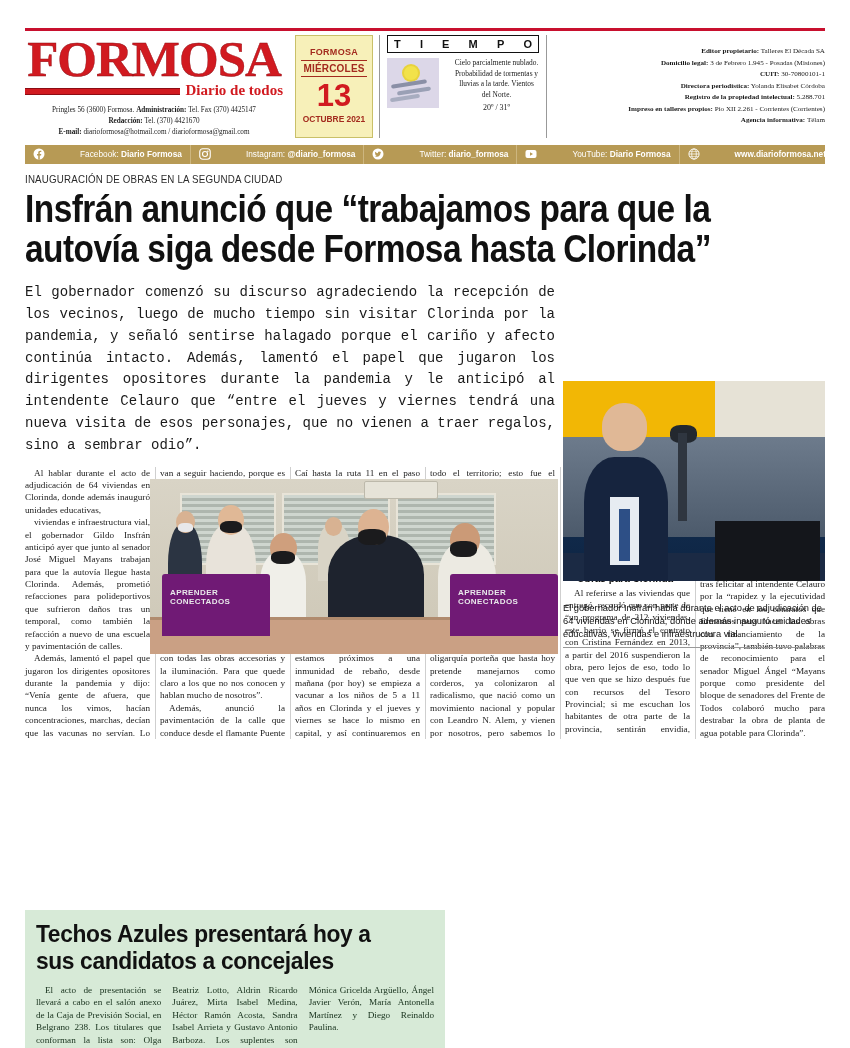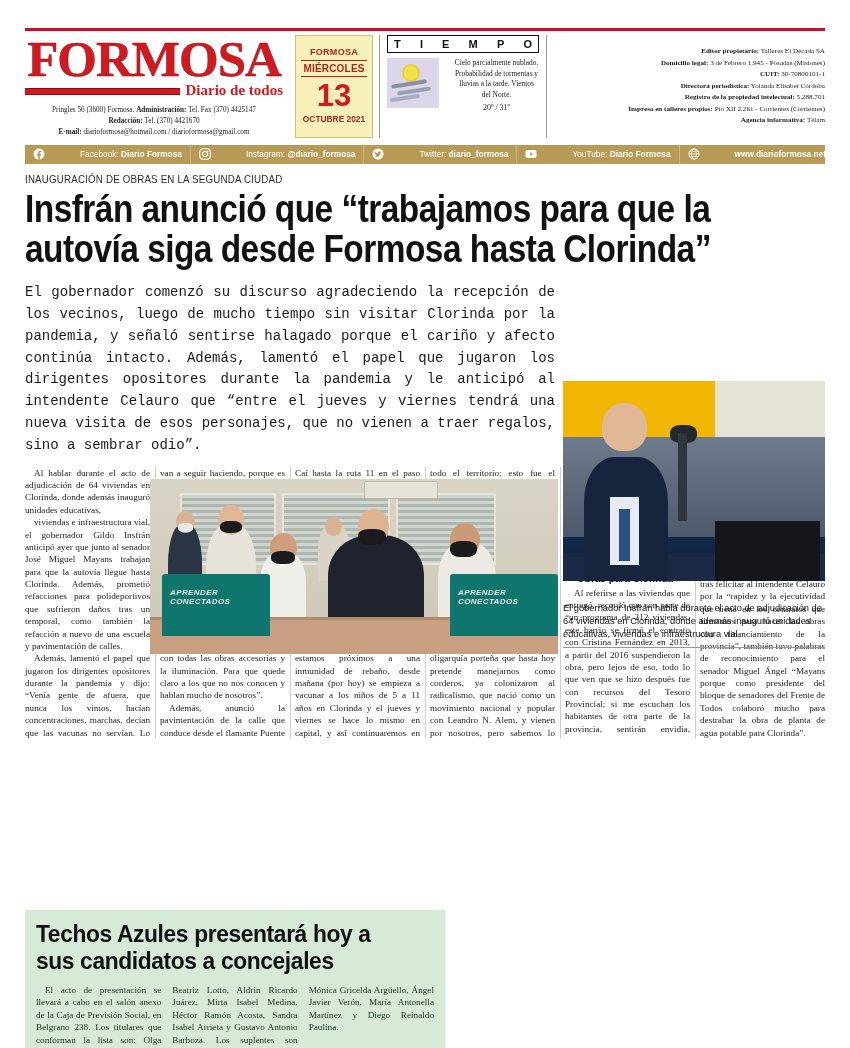--- a/index.html
+++ b/index.html
@@ -236,21 +236,21 @@
     font-family:"Liberation Serif",serif;
     font-size:9.2px;line-height:1.35;text-align:justify;hyphens:auto;
     text-indent:9px;color:#16301b;margin:0;
   }
 
   
   .pm-wall{position:absolute;inset:0;background:linear-gradient(#d9d4c6,#cdc7b6);}
   .pm-win{position:absolute;background:repeating-linear-gradient(#cfd6cf 0 3px,#aeb6ae 3px 6px);border:2px solid #e8e4d8;}
   .pm-ac{position:absolute;background:#e6e3d8;border:1px solid #bdb9ab;border-radius:2px;}
   .pm-desk{position:absolute;left:0;right:0;bottom:0;height:34px;background:#caa084;border-top:3px solid #b08b6e;}
-  .pm-lap{position:absolute;bottom:18px;background:#0f766e;border-radius:3px 3px 0 0;font-style:italic;}
+  .pm-lap{position:absolute;bottom:18px;background:#701a75;border-radius:3px 3px 0 0;}
   .pm-lap .lbl{
     position:absolute;left:8px;top:14px;color:#e8e8ea;
     font-family:"Liberation Sans",sans-serif;font-weight:bold;font-size:8px;line-height:1.2;letter-spacing:.4px;
   }
   .pm-p{position:absolute;border-radius:44% 44% 0 0;}
   .pm-head{position:absolute;border-radius:50%;}
   .pm-mask{position:absolute;background:#1b1b1d;border-radius:40%;}
 
   .pr-wall{position:absolute;left:0;right:0;top:0;height:46%;background:#f2b705;}
   .pr-wall2{position:absolute;left:58%;right:0;top:0;height:46%;background:#e6e2d6;}

